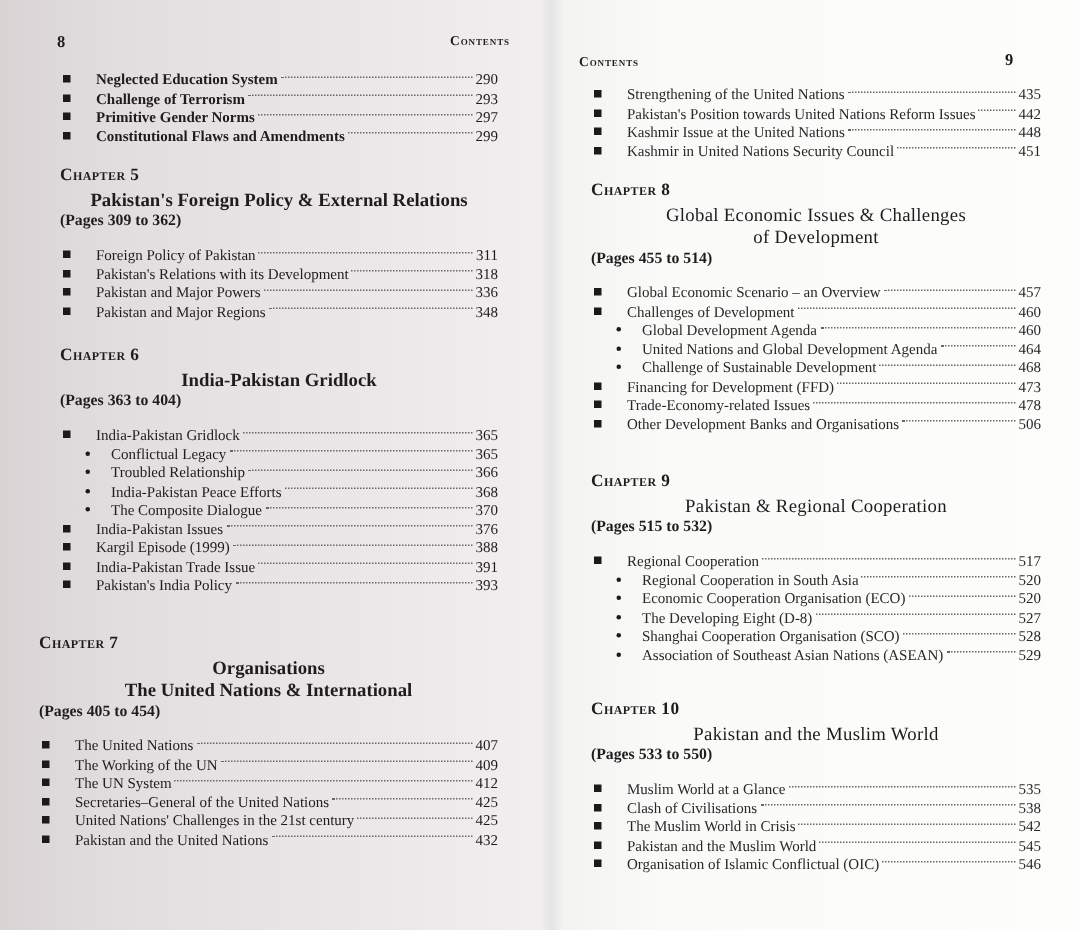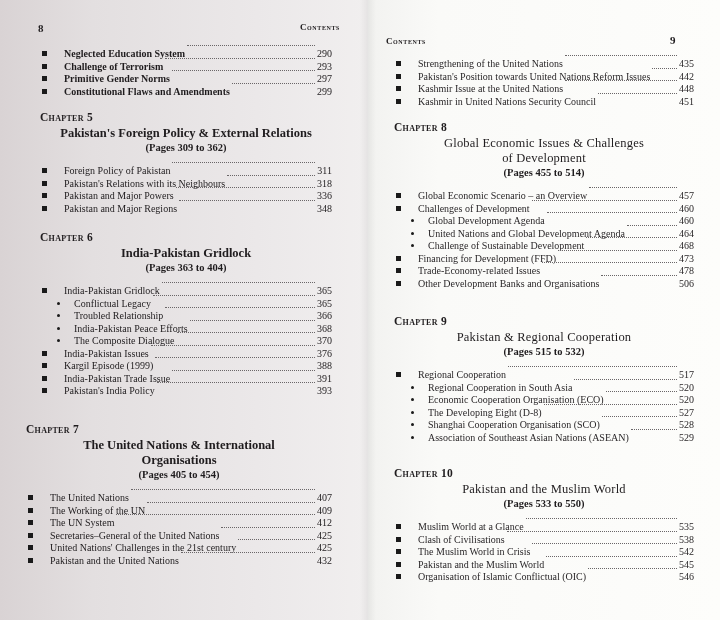--- a/index.html
+++ b/index.html
@@ -23,21 +23,21 @@
   }
   .run-head { position: absolute; font-size: 9px; letter-spacing: 0.6px; font-variant: small-caps; font-weight: bold; }
   .folio { position: absolute; font-size: 11px; font-weight: bold; }
 
   .left-content { position: absolute; left: 40px; width: 292px; }
   .left-content.bold-items .item-label { font-weight: bold; }
 
   .right-content { position: absolute; left: 26px; width: 300px; }
 
   .item {
-    display: flex; align-items: flex-start; height: 12.5px; font-size: 10px; line-height: 12.5px;
+    display: flex; align-items: center; height: 12.5px; font-size: 10px; line-height: 12.5px;
     white-space: nowrap;
     font-family: Liberation Serif, serif;
   }
   .left-page .item { font-size: 10px; }
   .bullet { display: inline-block; width: 24px; flex: 0 0 24px; position: relative; }
   .bullet .sq {
     display: inline-block; width: 5px; height: 5px; background: #1a1a1a;
     position: relative; top: -1px; left: 2px;
   }
   .bullet .dot {
@@ -52,21 +52,21 @@
   .pg { flex: 0 0 auto; }
 
   .chapter-label {
     font-size: 11.5px; font-weight: bold; letter-spacing: 0.3px; font-variant: small-caps;
     height: 18px; line-height: 18px;
   }
   .chapter-title {
     text-align: center; font-size: 12.5px; font-weight: bold; line-height: 15px;
   }
   .chapter-pages {
-    text-align: center; font-size: 10.5px; font-weight: bold; line-height: 14px; margin-bottom: 10px;
+    font-size: 10.5px; font-weight: bold; line-height: 14px; margin-bottom: 10px;
   }
   .left-page .chapter-title { font-size: 12.5px; }
   .right-page .chapter-title { font-weight: normal; letter-spacing: 0.2px; }
   .right-page .item { color: #2a2729; }
 </style>
 </head>
 <body>
 
 <div class="page page-left left-page">
   <div class="folio" style="left:38px; top:22px;">8</div>
@@ -104,21 +104,21 @@
     <div class="chapter-title">Pakistan's Foreign Policy &amp; External Relations</div>
     <div class="chapter-pages">(Pages 309 to 362)</div>
     <div class="item">
         <span class="bullet"><span class="sq"></span></span>
         <span class="item-label">Foreign Policy of Pakistan</span>
         <span class="leader"></span>
         <span class="pg">311</span>
       </div>
     <div class="item">
         <span class="bullet"><span class="sq"></span></span>
-        <span class="item-label">Pakistan's Relations with its Neighbours</span>
+        <span class="item-label">Pakistan's Relations with its Development</span>
         <span class="leader"></span>
         <span class="pg">318</span>
       </div>
     <div class="item">
         <span class="bullet"><span class="sq"></span></span>
         <span class="item-label">Pakistan and Major Powers</span>
         <span class="leader"></span>
         <span class="pg">336</span>
       </div>
     <div class="item">
@@ -184,22 +184,22 @@
     <div class="item">
         <span class="bullet"><span class="sq"></span></span>
         <span class="item-label">Pakistan's India Policy</span>
         <span class="leader"></span>
         <span class="pg">393</span>
       </div>
   </div>
 
   <div class="left-content" style="top:420px; left:26px; width:306px;">
     <div class="chapter-label">Chapter 7</div>
+    <div class="chapter-title">Organisations</div>
     <div class="chapter-title">The United Nations &amp; International</div>
-    <div class="chapter-title">Organisations</div>
     <div class="chapter-pages">(Pages 405 to 454)</div>
     <div class="item">
         <span class="bullet"><span class="sq"></span></span>
         <span class="item-label">The United Nations</span>
         <span class="leader"></span>
         <span class="pg">407</span>
       </div>
     <div class="item">
         <span class="bullet"><span class="sq"></span></span>
         <span class="item-label">The Working of the UN</span>

